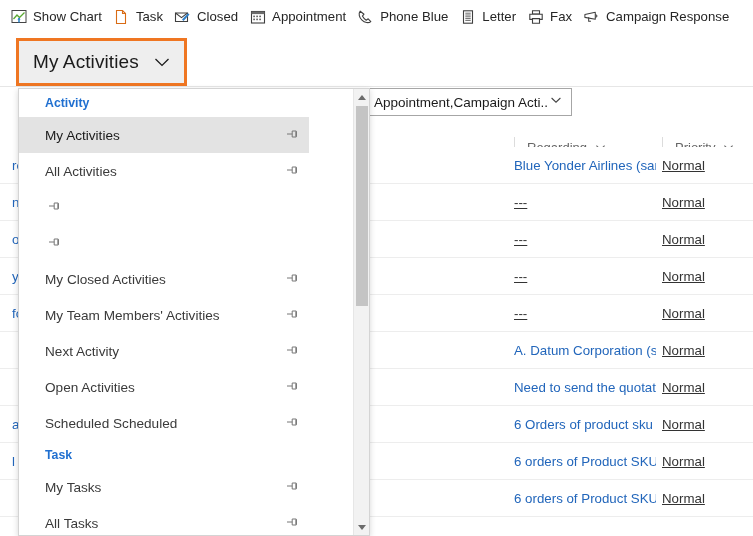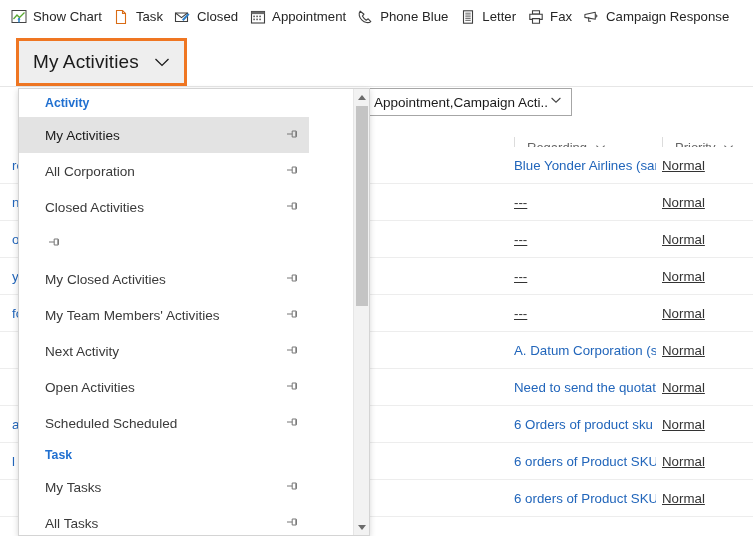--- a/index.html
+++ b/index.html
@@ -456,31 +456,30 @@
         <span class="dd-lbl">My Activities</span>
         <span class="dd-pin">
           <svg width="15" height="15" viewBox="0 0 15 15">
             <path d="M8.2 3 L12.2 3 L12.2 9 L8.2 9 Z" fill="none" stroke="#777" stroke-width="1"></path>
             <path d="M8.2 6 L3 6" stroke="#777" stroke-width="1"></path>
             <path d="M12.2 3.4 L12.2 8.6" stroke="#777" stroke-width="1.4"></path>
           </svg>
         </span>
       </div>
       <div class="dd-item">
-        <span class="dd-lbl">All Corporation</span>
-        <span class="dd-pin">
-          <svg width="15" height="15" viewBox="0 0 15 15">
-            <path d="M8.2 3 L12.2 3 L12.2 9 L8.2 9 Z" fill="none" stroke="#777" stroke-width="1"></path>
-            <path d="M8.2 6 L3 6" stroke="#777" stroke-width="1"></path>
-            <path d="M12.2 3.4 L12.2 8.6" stroke="#777" stroke-width="1.4"></path>
-          </svg>
-        </span>
-      </div>
-      <div class="dd-item">
-        <span class="dd-lbl">Closed Activities</span>
+        <span class="dd-lbl">All Activities</span>
+        <span class="dd-pin">
+          <svg width="15" height="15" viewBox="0 0 15 15">
+            <path d="M8.2 3 L12.2 3 L12.2 9 L8.2 9 Z" fill="none" stroke="#777" stroke-width="1"></path>
+            <path d="M8.2 6 L3 6" stroke="#777" stroke-width="1"></path>
+            <path d="M12.2 3.4 L12.2 8.6" stroke="#777" stroke-width="1.4"></path>
+          </svg>
+        </span>
+      </div>
+      <div class="dd-item">
         <span class="dd-pin">
           <svg width="15" height="15" viewBox="0 0 15 15">
             <path d="M8.2 3 L12.2 3 L12.2 9 L8.2 9 Z" fill="none" stroke="#777" stroke-width="1"></path>
             <path d="M8.2 6 L3 6" stroke="#777" stroke-width="1"></path>
             <path d="M12.2 3.4 L12.2 8.6" stroke="#777" stroke-width="1.4"></path>
           </svg>
         </span>
       </div>
       <div class="dd-item">
         <span class="dd-pin">

